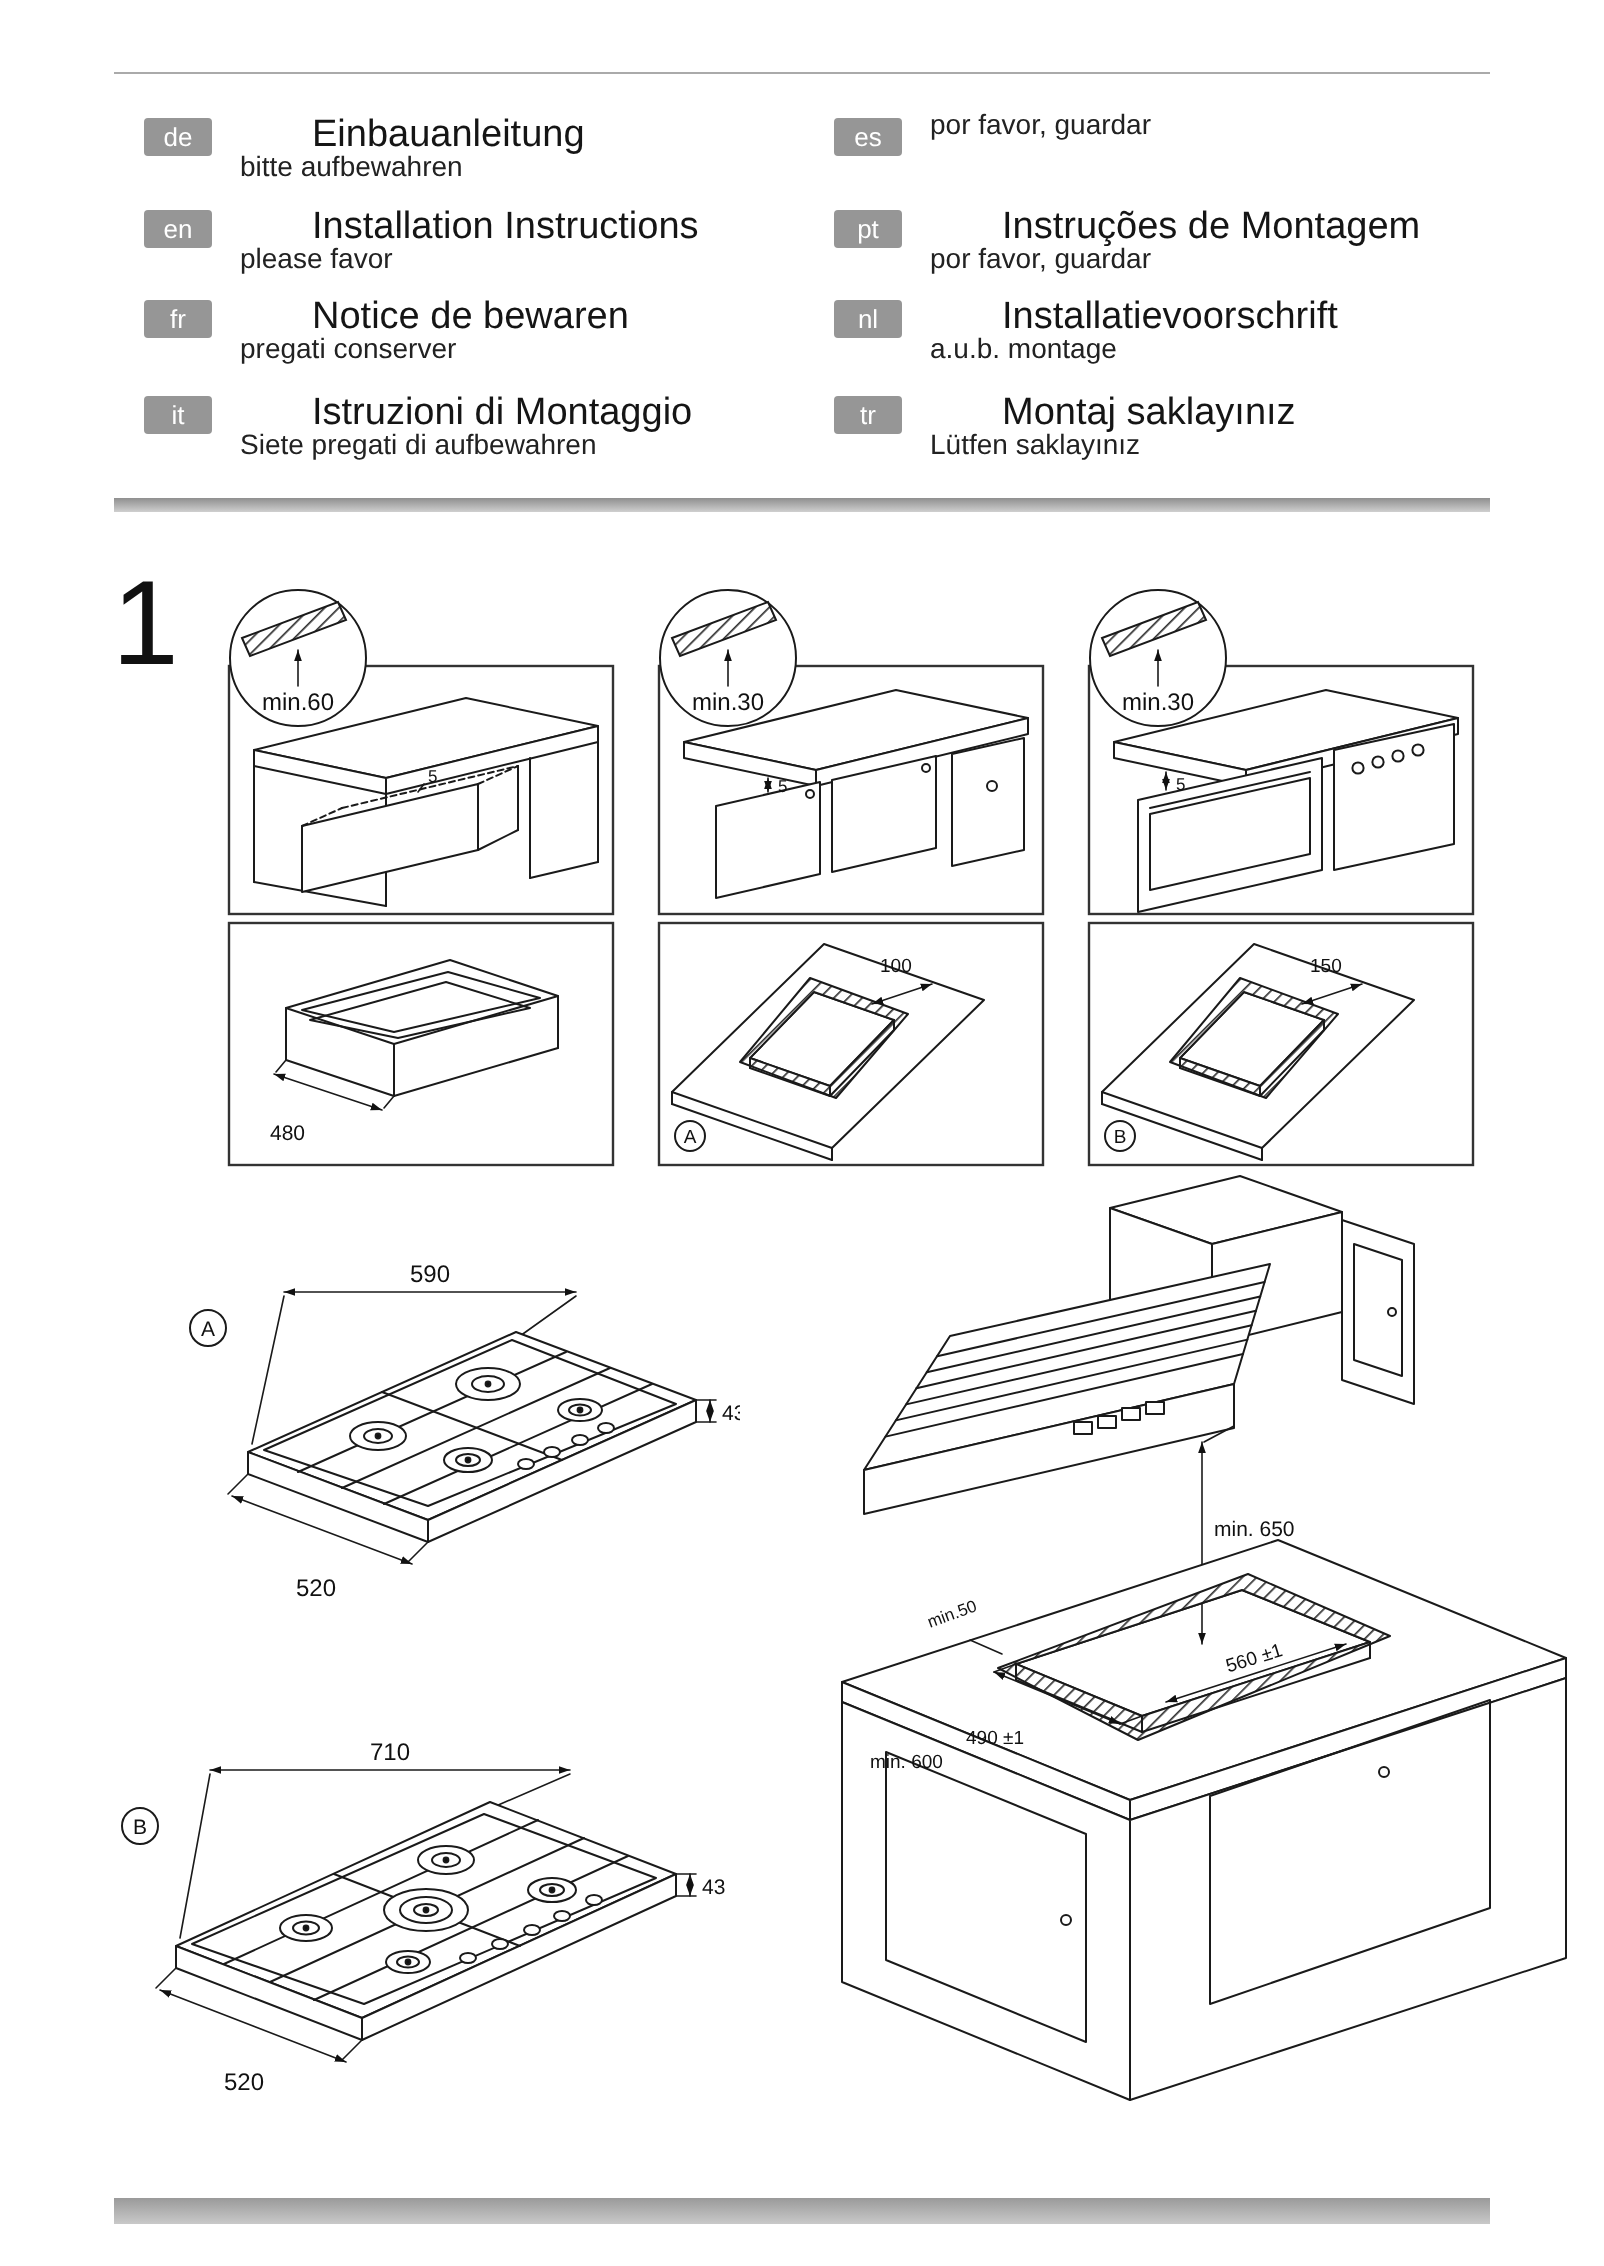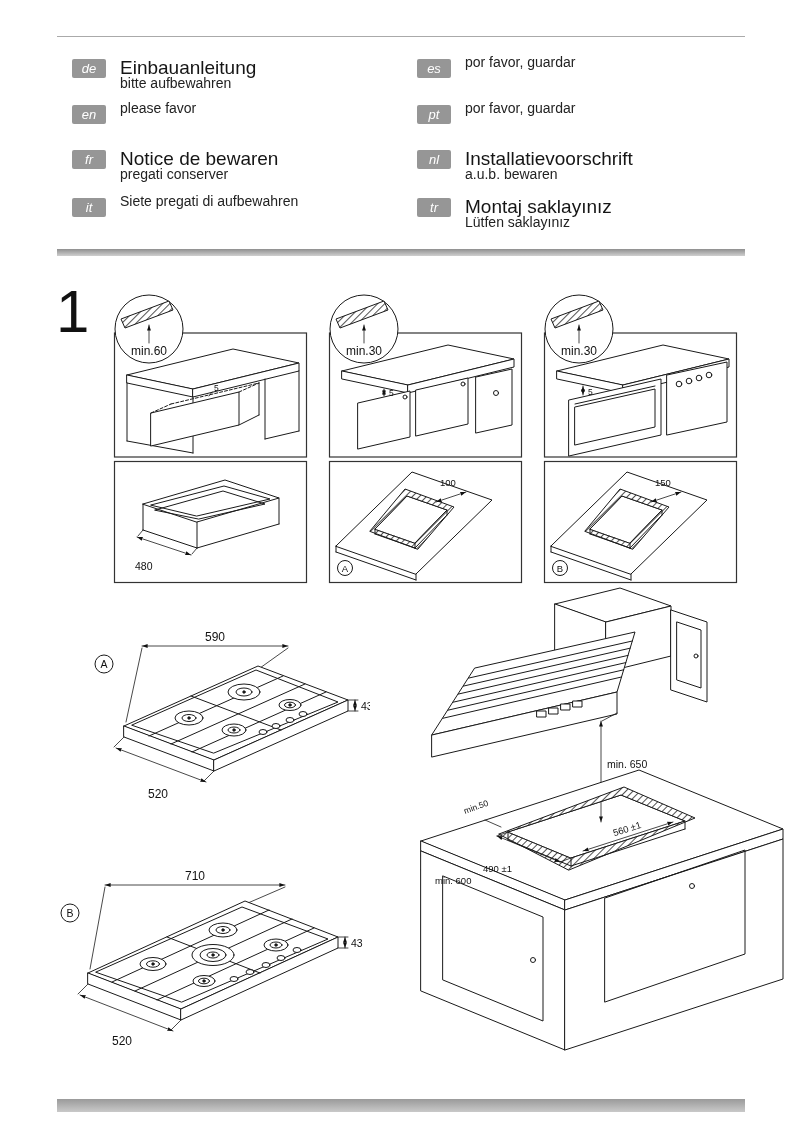--- a/index.html
+++ b/index.html
@@ -1,23 +1,23 @@
 <!DOCTYPE html>
 <html><head>
 <meta charset="utf-8">
 <style>
   html,body{margin:0;padding:0;background:#e8e8e8;}
   .page{position:relative;width:802px;height:1133px;background:#fff;margin:0 auto;
         font-family:"Liberation Sans",sans-serif;color:#111;overflow:hidden;}
   .top-rule{position:absolute;left:57px;top:36px;width:688px;height:1px;background:#aaa;}
   .lang-row{position:absolute;width:330px;}
   .lang-badge{position:absolute;left:0;top:2px;width:34px;height:19px;background:#969696;
-              color:#fff;font-size:13px;text-align:center;line-height:19px;border-radius:2px;font-style:italic;}
+              color:#fff;font-size:13px;text-align:center;line-height:19px;border-radius:2px;}
   .lang-text{position:absolute;left:48px;top:0;}
-  .lang-title{font-size:19px;line-height:21px;color:#151515;white-space:nowrap;}
+  .lang-title{font-size:19px;line-height:21px;color:#151515;white-space:nowrap;margin-left:36px;}
   .lang-subtitle{font-size:14px;line-height:11px;color:#222;}
   .separator{position:absolute;left:57px;top:249px;width:688px;height:7px;
              background:linear-gradient(to bottom,#8f8f8f,#cfcfcf);}
   .step-number{position:absolute;left:56px;top:282px;font-size:60px;line-height:60px;color:#111;}
   .bottom-bar{position:absolute;left:57px;top:1099px;width:688px;height:13px;
               background:linear-gradient(to bottom,#9a9a9a,#c9c9c9);}
   .fig{position:absolute;}
   .fig .frame{fill:#fff;stroke:#333;stroke-width:1.2;}
   .fig g.ln{stroke:#1a1a1a;stroke-width:1;fill:none;stroke-linejoin:round;stroke-linecap:round;}
   .fig .dim{stroke-width:0.8;}
@@ -49,54 +49,57 @@
   <div class="lang-row" style="left:72px;top:57px">
     <span class="lang-badge">de</span>
     <div class="lang-text">
         <div class="lang-title">Einbauanleitung</div>
     <div class="lang-subtitle">bitte aufbewahren</div>
       </div>
   </div>
   <div class="lang-row" style="left:72px;top:103px">
     <span class="lang-badge">en</span>
     <div class="lang-text">
+        <div class="lang-title">Installation Instructions</div>
     <div class="lang-subtitle">please favor</div>
       </div>
   </div>
   <div class="lang-row" style="left:72px;top:148px">
     <span class="lang-badge">fr</span>
     <div class="lang-text">
         <div class="lang-title">Notice de bewaren</div>
     <div class="lang-subtitle">pregati conserver</div>
       </div>
   </div>
   <div class="lang-row" style="left:72px;top:196px">
     <span class="lang-badge">it</span>
     <div class="lang-text">
+        <div class="lang-title">Istruzioni di Montaggio</div>
     <div class="lang-subtitle">Siete pregati di aufbewahren</div>
       </div>
   </div>
 
   <div class="lang-row" style="left:417px;top:57px">
     <span class="lang-badge">es</span>
     <div class="lang-text">
     <div class="lang-subtitle">por favor, guardar</div>
       </div>
   </div>
   <div class="lang-row" style="left:417px;top:103px">
     <span class="lang-badge">pt</span>
     <div class="lang-text">
+        <div class="lang-title">Instruções de Montagem</div>
     <div class="lang-subtitle">por favor, guardar</div>
       </div>
   </div>
   <div class="lang-row" style="left:417px;top:148px">
     <span class="lang-badge">nl</span>
     <div class="lang-text">
         <div class="lang-title">Installatievoorschrift</div>
-    <div class="lang-subtitle">a.u.b. bewaren</div>
+    <div class="lang-subtitle">a.u.b. montage</div>
       </div>
   </div>
   <div class="lang-row" style="left:417px;top:196px">
     <span class="lang-badge">tr</span>
     <div class="lang-text">
         <div class="lang-title">Montaj saklayınız</div>
     <div class="lang-subtitle">Lütfen saklayınız</div>
       </div>
   </div>
 

